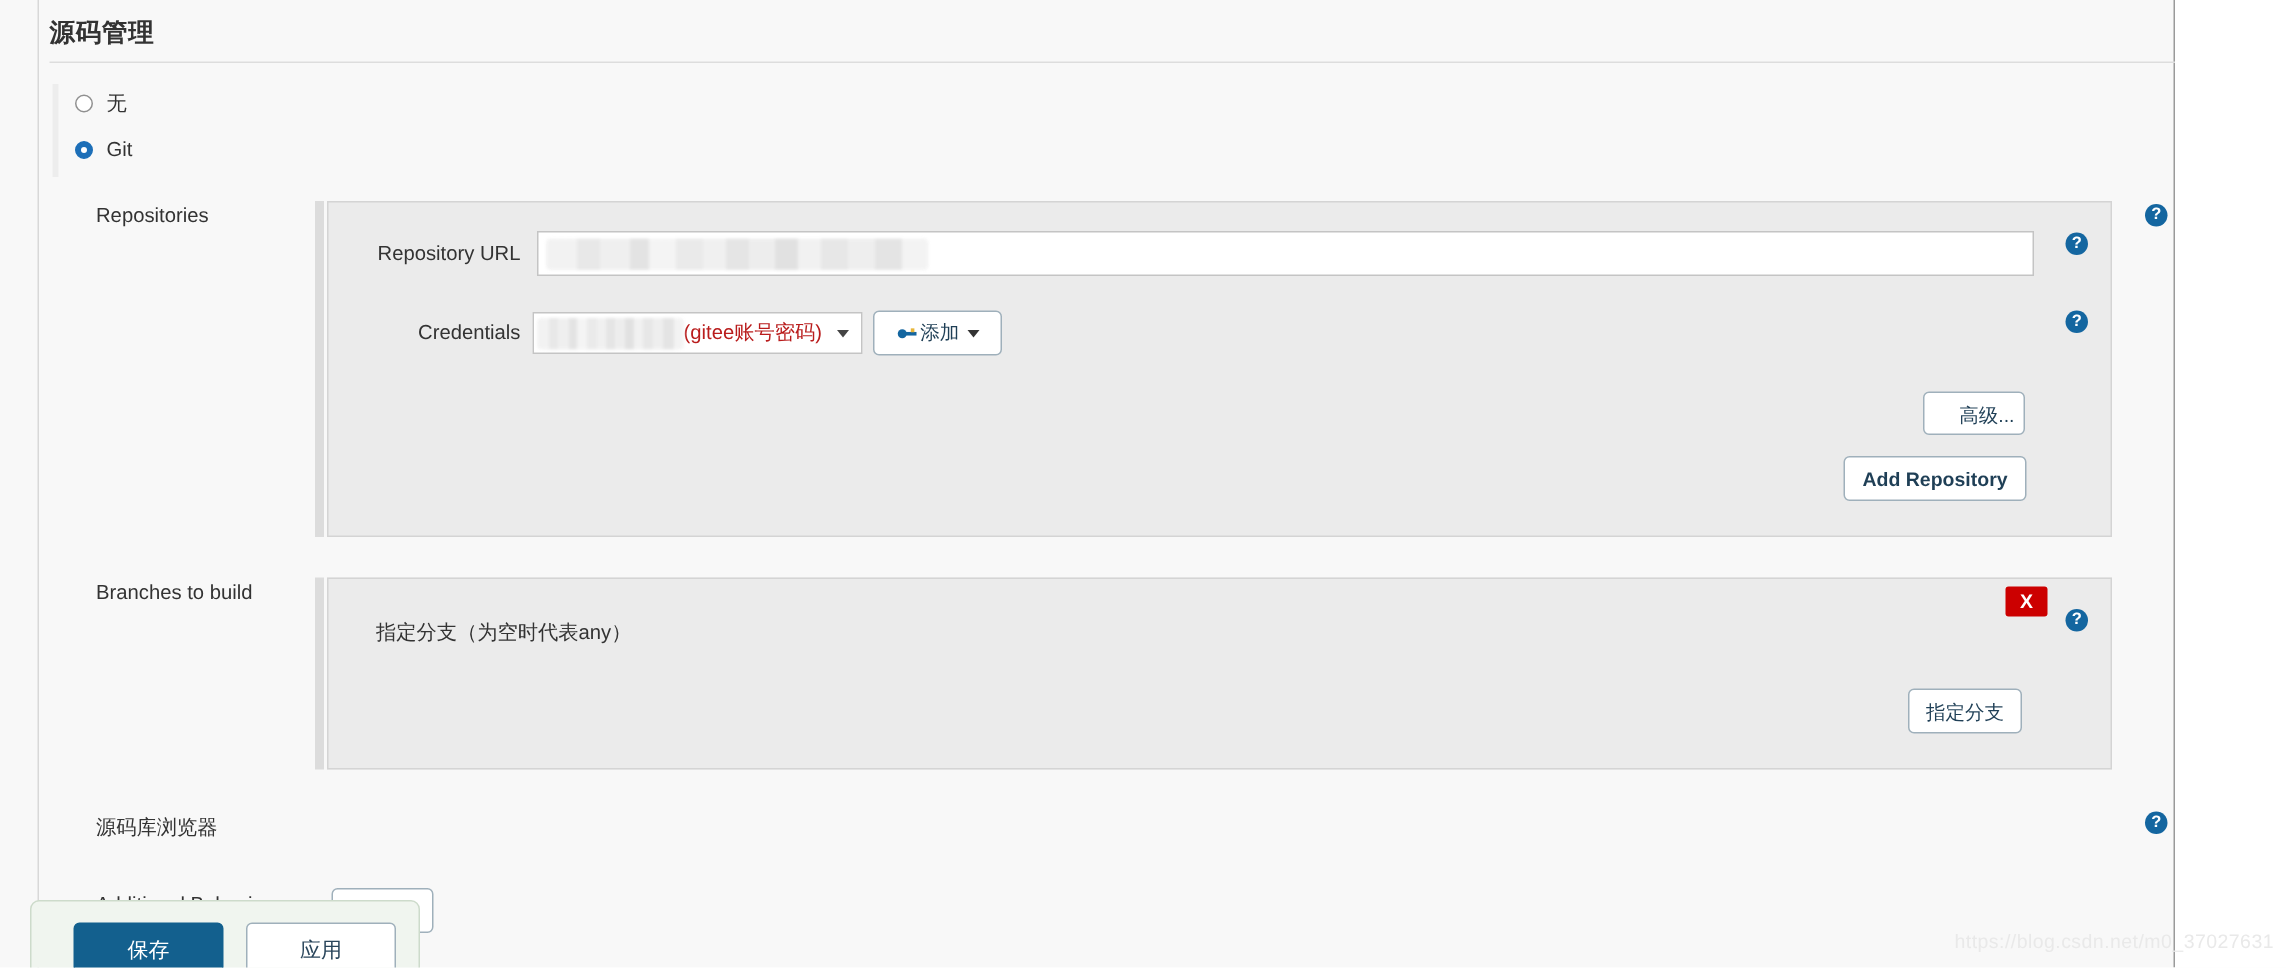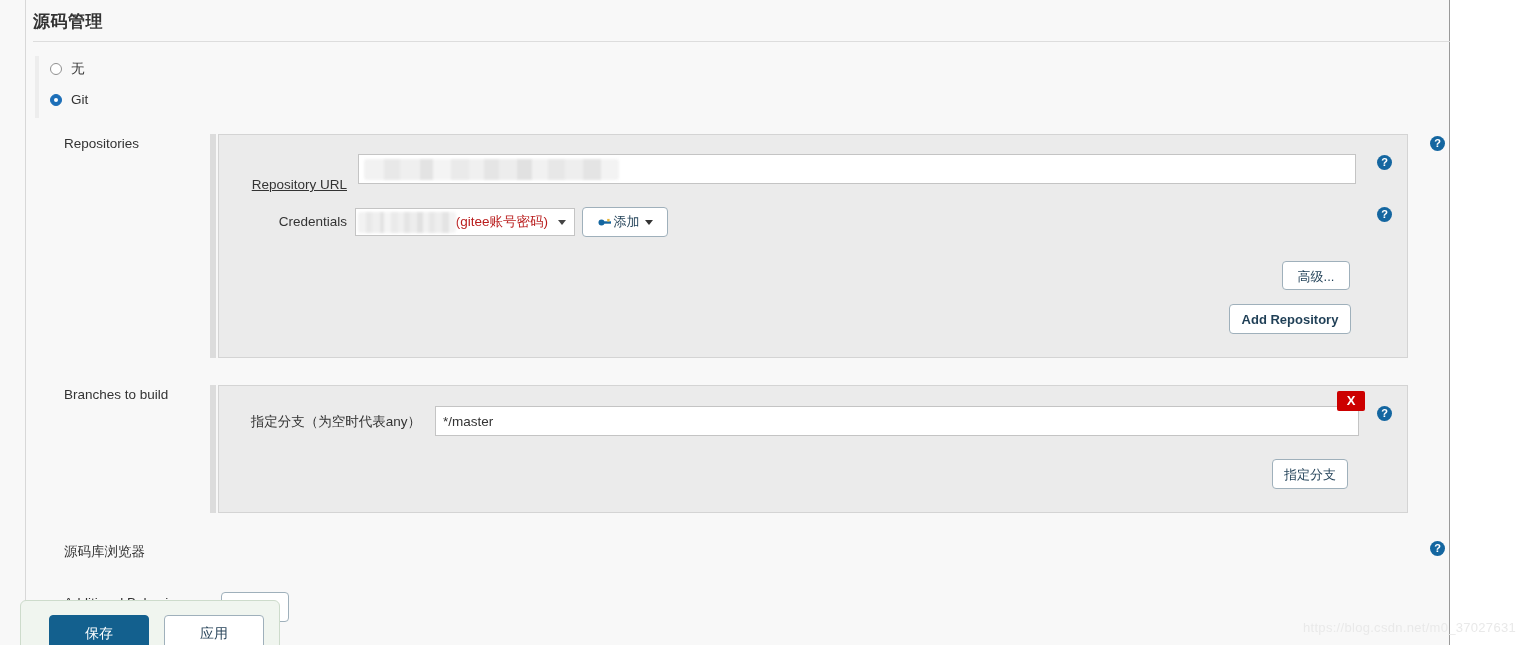--- a/index.html
+++ b/index.html
@@ -293,59 +293,58 @@
         <span class="radio-label">Git</span>
       </div>
     </div>
 
     <div class="row-label" style="left:64px; top:136px;">Repositories</div>
 
     <div class="handle-strip" style="left:210px; top:134px; height:224px;"></div>
 
     <div class="panel" style="left:218px; top:134px; width:1190px; height:224px;">
 
-      <div class="inner-label" style="left:12px; top:42px; width:116px;text-decoration:underline;">Repository URL</div>
+      <div class="inner-label" style="left:12px; top:26px; width:116px;">Repository URL</div>
       <div class="text-input" style="left:139px; top:19px; width:998px;">
         <div class="mosaic" style="left:5px; top:4px; width:255px; height:21px;"></div>
       </div>
 
       <div class="inner-label" style="left:12px; top:79px; width:116px;">Credentials</div>
 
       <div class="select" style="left:136px; top:73px; width:220px;">
         <span class="select-text-right">(gitee账号密码)</span>
         <span class="caret"></span>
         <div class="mosaic" style="left:2px; top:3px; width:98px; height:21px;"></div>
       </div>
 
       <button class="btn btn-dropdown" style="left:363px; top:72px; width:86px; height:30px;text-align:center;">
         <svg class="key-icon" width="14" height="11" viewBox="0 0 14 11" aria-hidden="true">
           <circle cx="3.5" cy="5.5" r="3" fill="#1466a0"></circle>
           <rect x="6" y="4.3" width="7" height="2.4" fill="#1466a0"></rect>
           <rect x="9.2" y="1.9" width="2.4" height="2.6" fill="#e8b63a"></rect>
         </svg><span>添加</span><span class="caret"></span>
       </button>
 
-      <button class="btn" style="left:1063px; top:126px; width:68px; height:29px; line-height:27px;">高级...</button>
+      <button class="btn" style="left:1063px; top:126px; width:68px; height:29px; line-height:27px;text-align:right;">高级...</button>
 
       <button class="btn bold" style="left:1010px; top:169px; width:122px; height:30px; line-height:28px;">Add Repository</button>
     </div>
 
     <div class="help" style="left:1430px; top:136px;">?</div>
     <div class="help" style="left:1377px; top:155px;">?</div>
     <div class="help" style="left:1377px; top:207px;">?</div>
 
     <div class="row-label" style="left:64px; top:387px;">Branches to build</div>
 
     <div class="handle-strip" style="left:210px; top:385px; height:128px;"></div>
 
     <div class="panel" style="left:218px; top:385px; width:1190px; height:128px;">
 
       <div class="inner-label" style="left:12px; top:27px; width:190px;">指定分支（为空时代表any）</div>
 
-      <input class="text-input" style="left: 216px; top: 20px; width: 924px;" value="*/master">
 
       <button class="btn" style="left:1053px; top:73px; width:76px; height:30px; line-height:28px;">指定分支</button>
     </div>
 
     <div class="del-x" style="left:1337px; top:391px;">X</div>
     <div class="help" style="left:1377px; top:406px;">?</div>
 
     <div class="row-label" style="left:64px; top:543px;">源码库浏览器</div>
 
 

